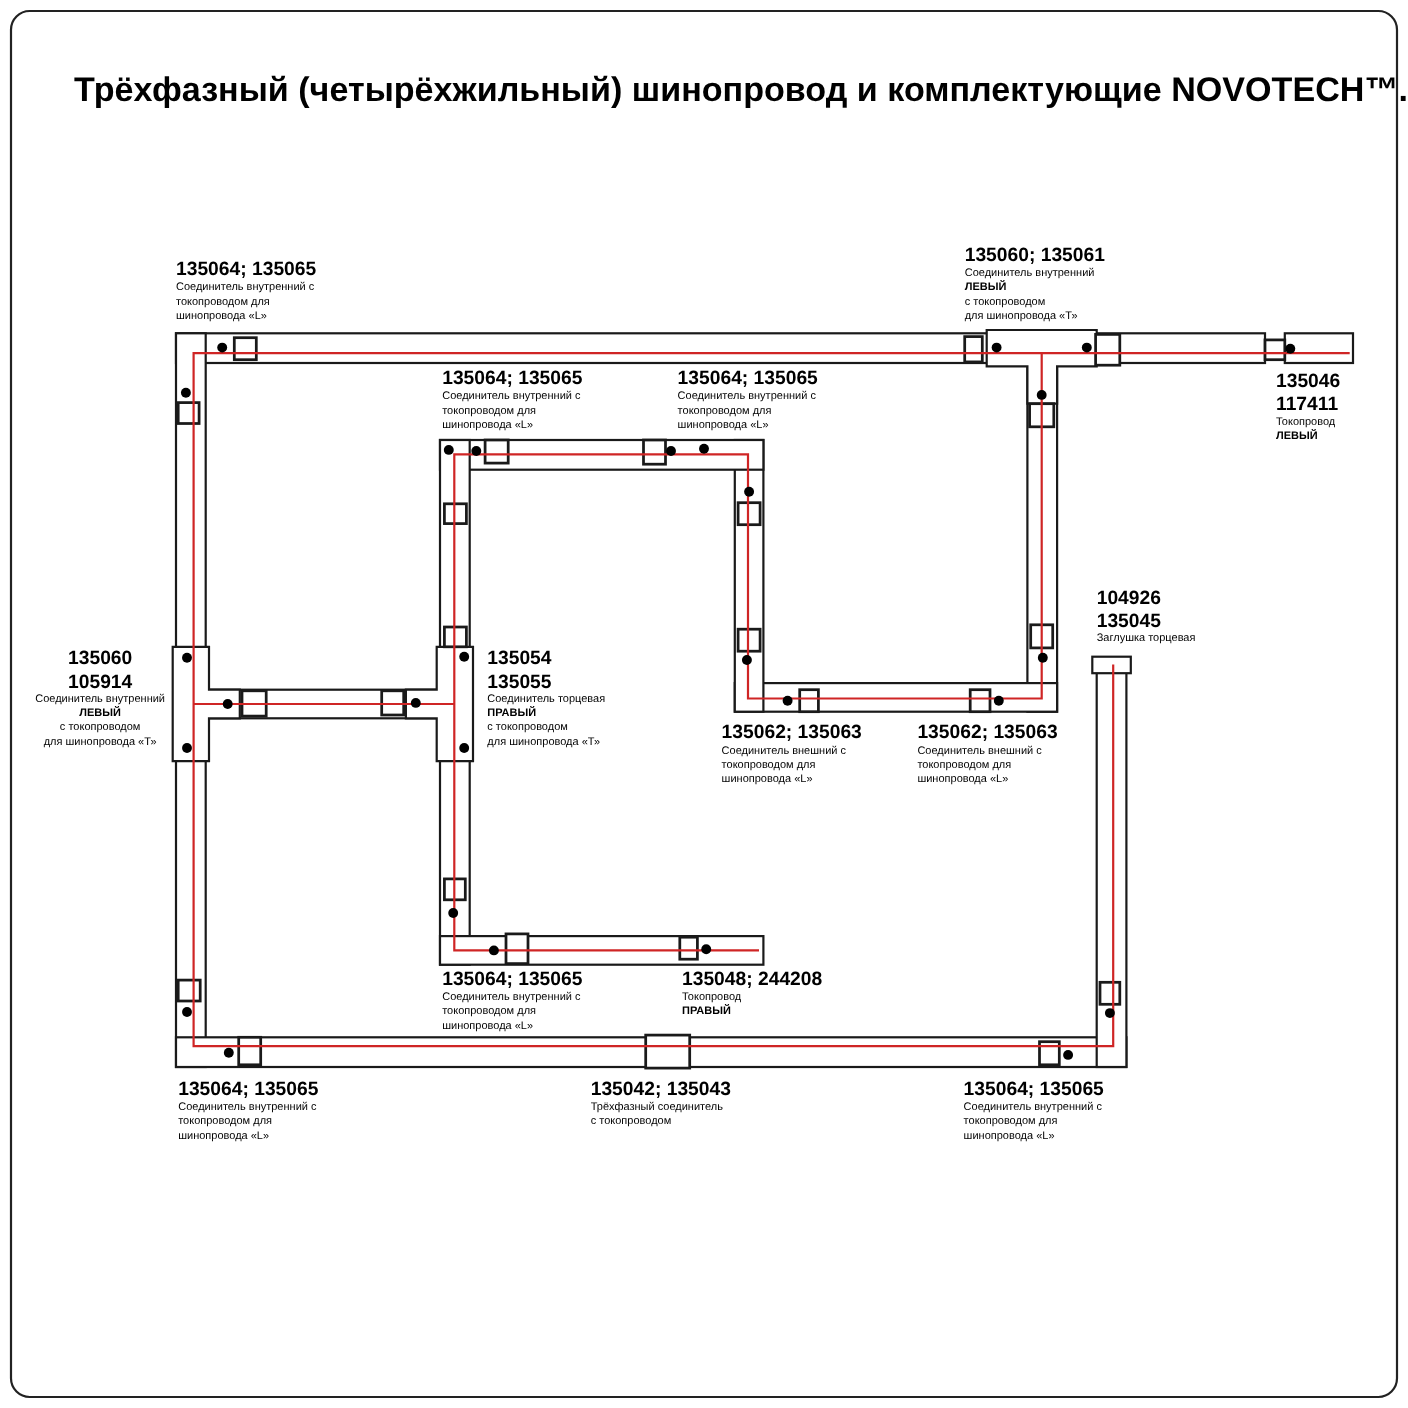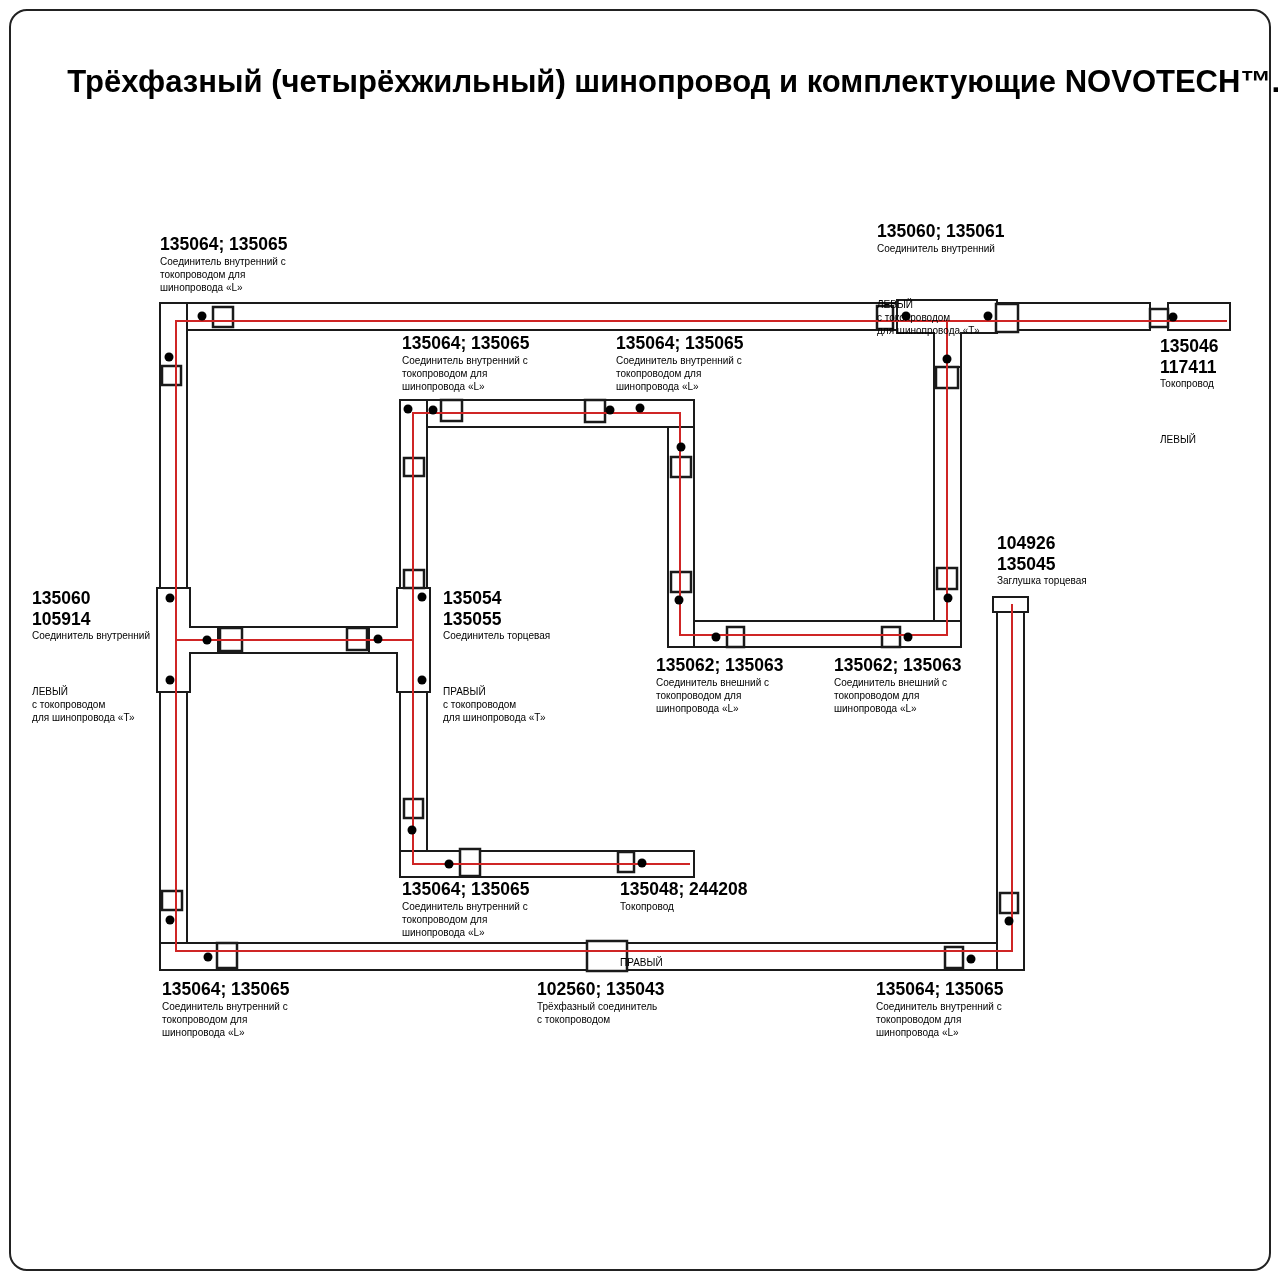--- a/index.html
+++ b/index.html
@@ -6,22 +6,22 @@
   .page{position:relative;width:1280px;height:1280px;background:#ffffff;
         font-family:"Liberation Sans",sans-serif;color:#000;overflow:hidden;}
   .frame{position:absolute;left:9px;top:9px;right:9px;bottom:9px;
          border:2px solid #222;border-radius:18px;}
   .title{position:absolute;left:0;width:100%;text-align:right;
          font-weight:bold;font-size:31px;}
   .diagram{position:absolute;left:0;top:0;width:1280px;height:1280px;}
   .lbl{position:absolute;white-space:nowrap;}
   .code{font-size:17.5px;font-weight:bold;line-height:1.18;}
   .desc{font-size:10px;line-height:1.3;}
-  .b{font-weight:normal;margin-top:43px;}
-  .ra{text-align:left;}
+  .b{font-weight:bold;}
+  .ra{text-align:center;}
   .tr{fill:#ffffff;stroke:#1a1a1a;stroke-width:2;}
   .tp{fill:#ffffff;stroke:#1a1a1a;stroke-width:2;}
   .cn{fill:#ffffff;stroke:#1a1a1a;stroke-width:2.5;}
   .rl{fill:none;stroke:#cf2525;stroke-width:2;}
   .dt{fill:#000;}
 </style>
 </head>
 <body>
 
 <div class="page">
@@ -206,21 +206,21 @@
   </div>
 
   <div class="lbl" style="left:162px;top:979px">
     <div class="code">135064; 135065</div>
     <div class="desc">Соединитель внутренний с</div>
     <div class="desc">токопроводом для</div>
     <div class="desc">шинопровода «L»</div>
   </div>
 
   <div class="lbl" style="left:537px;top:979px">
-    <div class="code">102560; 135043</div>
+    <div class="code">135042; 135043</div>
     <div class="desc">Трёхфазный соединитель</div>
     <div class="desc">с токопроводом</div>
   </div>
 
   <div class="lbl" style="left:876px;top:979px">
     <div class="code">135064; 135065</div>
     <div class="desc">Соединитель внутренний с</div>
     <div class="desc">токопроводом для</div>
     <div class="desc">шинопровода «L»</div>
   </div>

